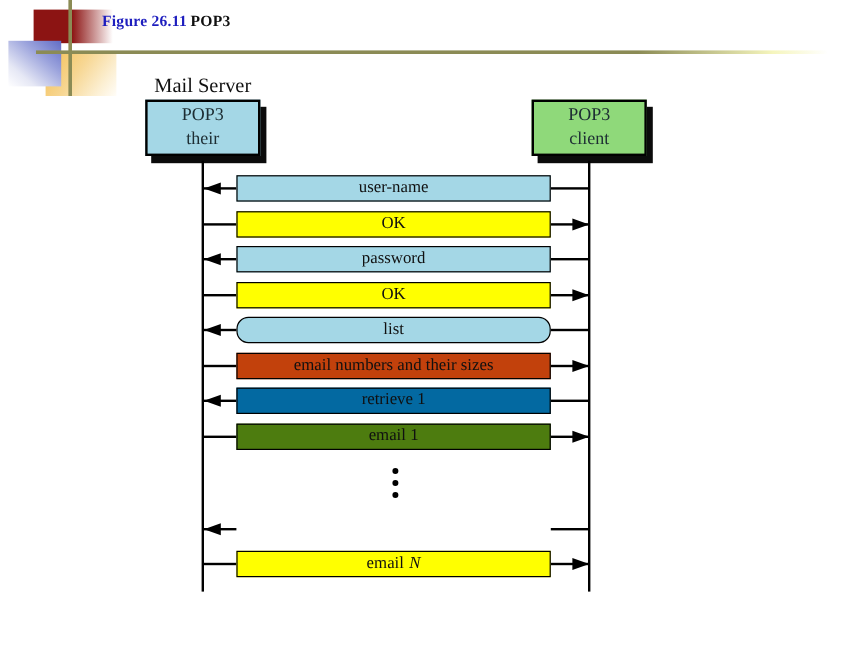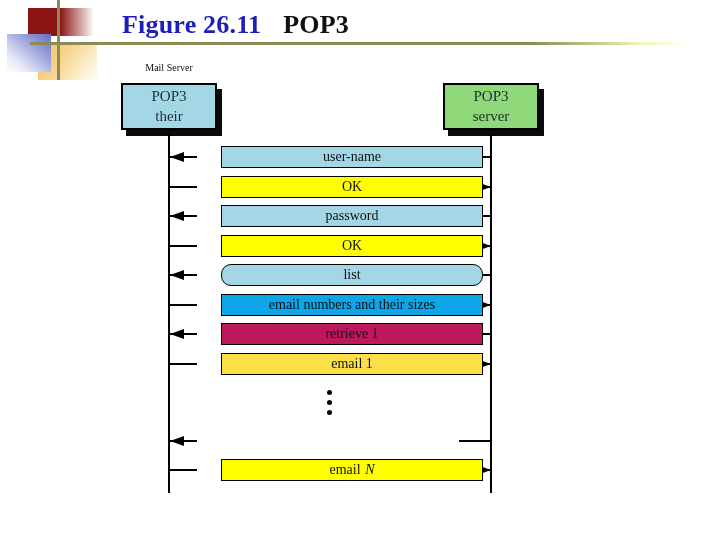--- a/index.html
+++ b/index.html
@@ -13,40 +13,40 @@
   .sq-red-fade{left:60px;top:8px;width:37px;height:28px;
     background:linear-gradient(to right, var(--accent-red) 0%, #fff 92%);}
   .sq-gold{left:38px;top:45px;width:59px;height:35px;z-index:2;
     background:linear-gradient(125deg, var(--accent-gold) 0%, #f7d794 45%, #fcefd2 78%, #fffdf8 100%);}
   .sq-blue{left:7px;top:34px;width:44px;height:38px;z-index:3;
     background:linear-gradient(to bottom left, var(--accent-blue) 0%, #9aa2dc 35%, #e6e8f5 75%, #fefeff 100%);}
   .vline-olive{position:absolute;left:57px;top:0;width:3px;height:80px;background:var(--accent-olive);z-index:4;}
   .hline-olive{position:absolute;left:30px;top:42px;width:660px;height:3px;z-index:4;
     background:linear-gradient(to right, var(--accent-olive) 0%, var(--accent-olive) 76%, #f5f5bd 93%, rgba(255,255,220,0) 100%);}
   
-  .title-row{position:absolute;left:85px;top:10px;display:flex;gap:22px;z-index:5;
-    font-size:26px;font-weight:bold;letter-spacing:.2px;padding-left:37px;}
+  .title-row{position:absolute;left:85px;top:10px;display:flex;gap:3px;z-index:5;
+    font-size:13px;font-weight:bold;letter-spacing:.2px;}
   .fig-label{color:var(--title-blue);}
   .fig-subject{color:#101010;}
   
   .actor-label{position:absolute;top:62px;width:140px;text-align:center;
-    font-size:10px;color:#111;}
+    font-size:17px;color:#111;}
   .actor-box{position:absolute;top:83px;width:96px;height:47px;box-sizing:border-box;
     border:2px solid #000;box-shadow:5px 6px 0 #0b0b0b;
     display:flex;flex-direction:column;align-items:center;justify-content:center;
     font-size:15px;line-height:1.3;color:#1d2d33;}
   .box-server{left:121px;background:var(--command-bar);}
   .box-client{left:443px;background:var(--client-box);}
   .lifeline{position:absolute;top:134px;width:2px;height:359px;background:#000;}
   .lifeline-server{left:168px;}
   .lifeline-client{left:490px;}
   .msg-row{position:absolute;left:0;width:720px;height:22px;}
   .msg-bar{position:absolute;left:197px;top:0;width:262px;height:22px;box-sizing:border-box;
     border:1.5px solid #000;display:flex;align-items:center;justify-content:center;
-    font-size:14px;color:#101010;white-space:nowrap;margin-left:24px;}
+    font-size:14px;color:#101010;white-space:nowrap;}
   .msg-bar i{font-style:italic;margin-left:1px;}
   .conn{position:absolute;top:10px;height:2px;background:#000;}
   .conn-left{left:169px;width:28px;}
   .conn-right{left:459px;width:32px;}
   .arrow{position:absolute;top:6px;width:0;height:0;
     border-top:5px solid transparent;border-bottom:5px solid transparent;}
   .arrow-left{left:170px;border-right:14px solid #000;}
   .arrow-right{left:477px;border-left:14px solid #000;}
   .dot{position:absolute;left:327px;width:5px;height:5px;background:#000;border-radius:50%;}
 </style>
@@ -70,21 +70,21 @@
   </div>
 
   <div class="actor-label" style="left:99px;">Mail Server</div>
 
   <div class="actor-box box-server">
     <span>POP3</span>
     <span>their</span>
   </div>
   <div class="actor-box box-client">
     <span>POP3</span>
-    <span>server</span>
+    <span>client</span>
   </div>
 
   <div class="lifeline lifeline-server"></div>
   <div class="lifeline lifeline-client"></div>
 
   <div id="rows-layer">
       <div class="msg-row" style="top: 146px;">
         <div class="conn conn-left"></div>
         <div class="conn conn-right"></div>
         <div class="arrow arrow-left"></div>
@@ -121,37 +121,37 @@
         <div class="conn conn-right"></div>
         <div class="arrow arrow-left"></div>
         <div class="msg-bar" style="background: rgb(164, 215, 230); border-radius: 10px;">
           <span>list</span>
         </div>
       </div>
       <div class="msg-row" style="top: 294px;">
         <div class="conn conn-left"></div>
         <div class="conn conn-right"></div>
         <div class="arrow arrow-right"></div>
-        <div class="msg-bar" style="background: #0ea5e9; text-align: center;">
+        <div class="msg-bar" style="background: #c2410c; text-align: center;">
           <span>email numbers and their sizes</span>
         </div>
       </div>
       <div class="msg-row" style="top: 323px;">
         <div class="conn conn-left"></div>
         <div class="conn conn-right"></div>
         <div class="arrow arrow-left"></div>
-        <div class="msg-bar" style="background: #be185d;">
+        <div class="msg-bar" style="background: #0369a1;">
           <span>retrieve 1</span>
         </div>
       </div>
       <div class="msg-row" style="top: 353px;">
         <div class="conn conn-left"></div>
         <div class="conn conn-right"></div>
         <div class="arrow arrow-right"></div>
-        <div class="msg-bar" style="background: #fde047;">
+        <div class="msg-bar" style="background: #4d7c0f;">
           <span>email 1</span>
         </div>
       </div>
       <div>
         <div class="dot" style="top: 390px;"></div>
         <div class="dot" style="top: 400px;"></div>
         <div class="dot" style="top: 410px;"></div>
       </div>
       <div class="msg-row" style="top: 430px;">
         <div class="conn conn-left"></div>

